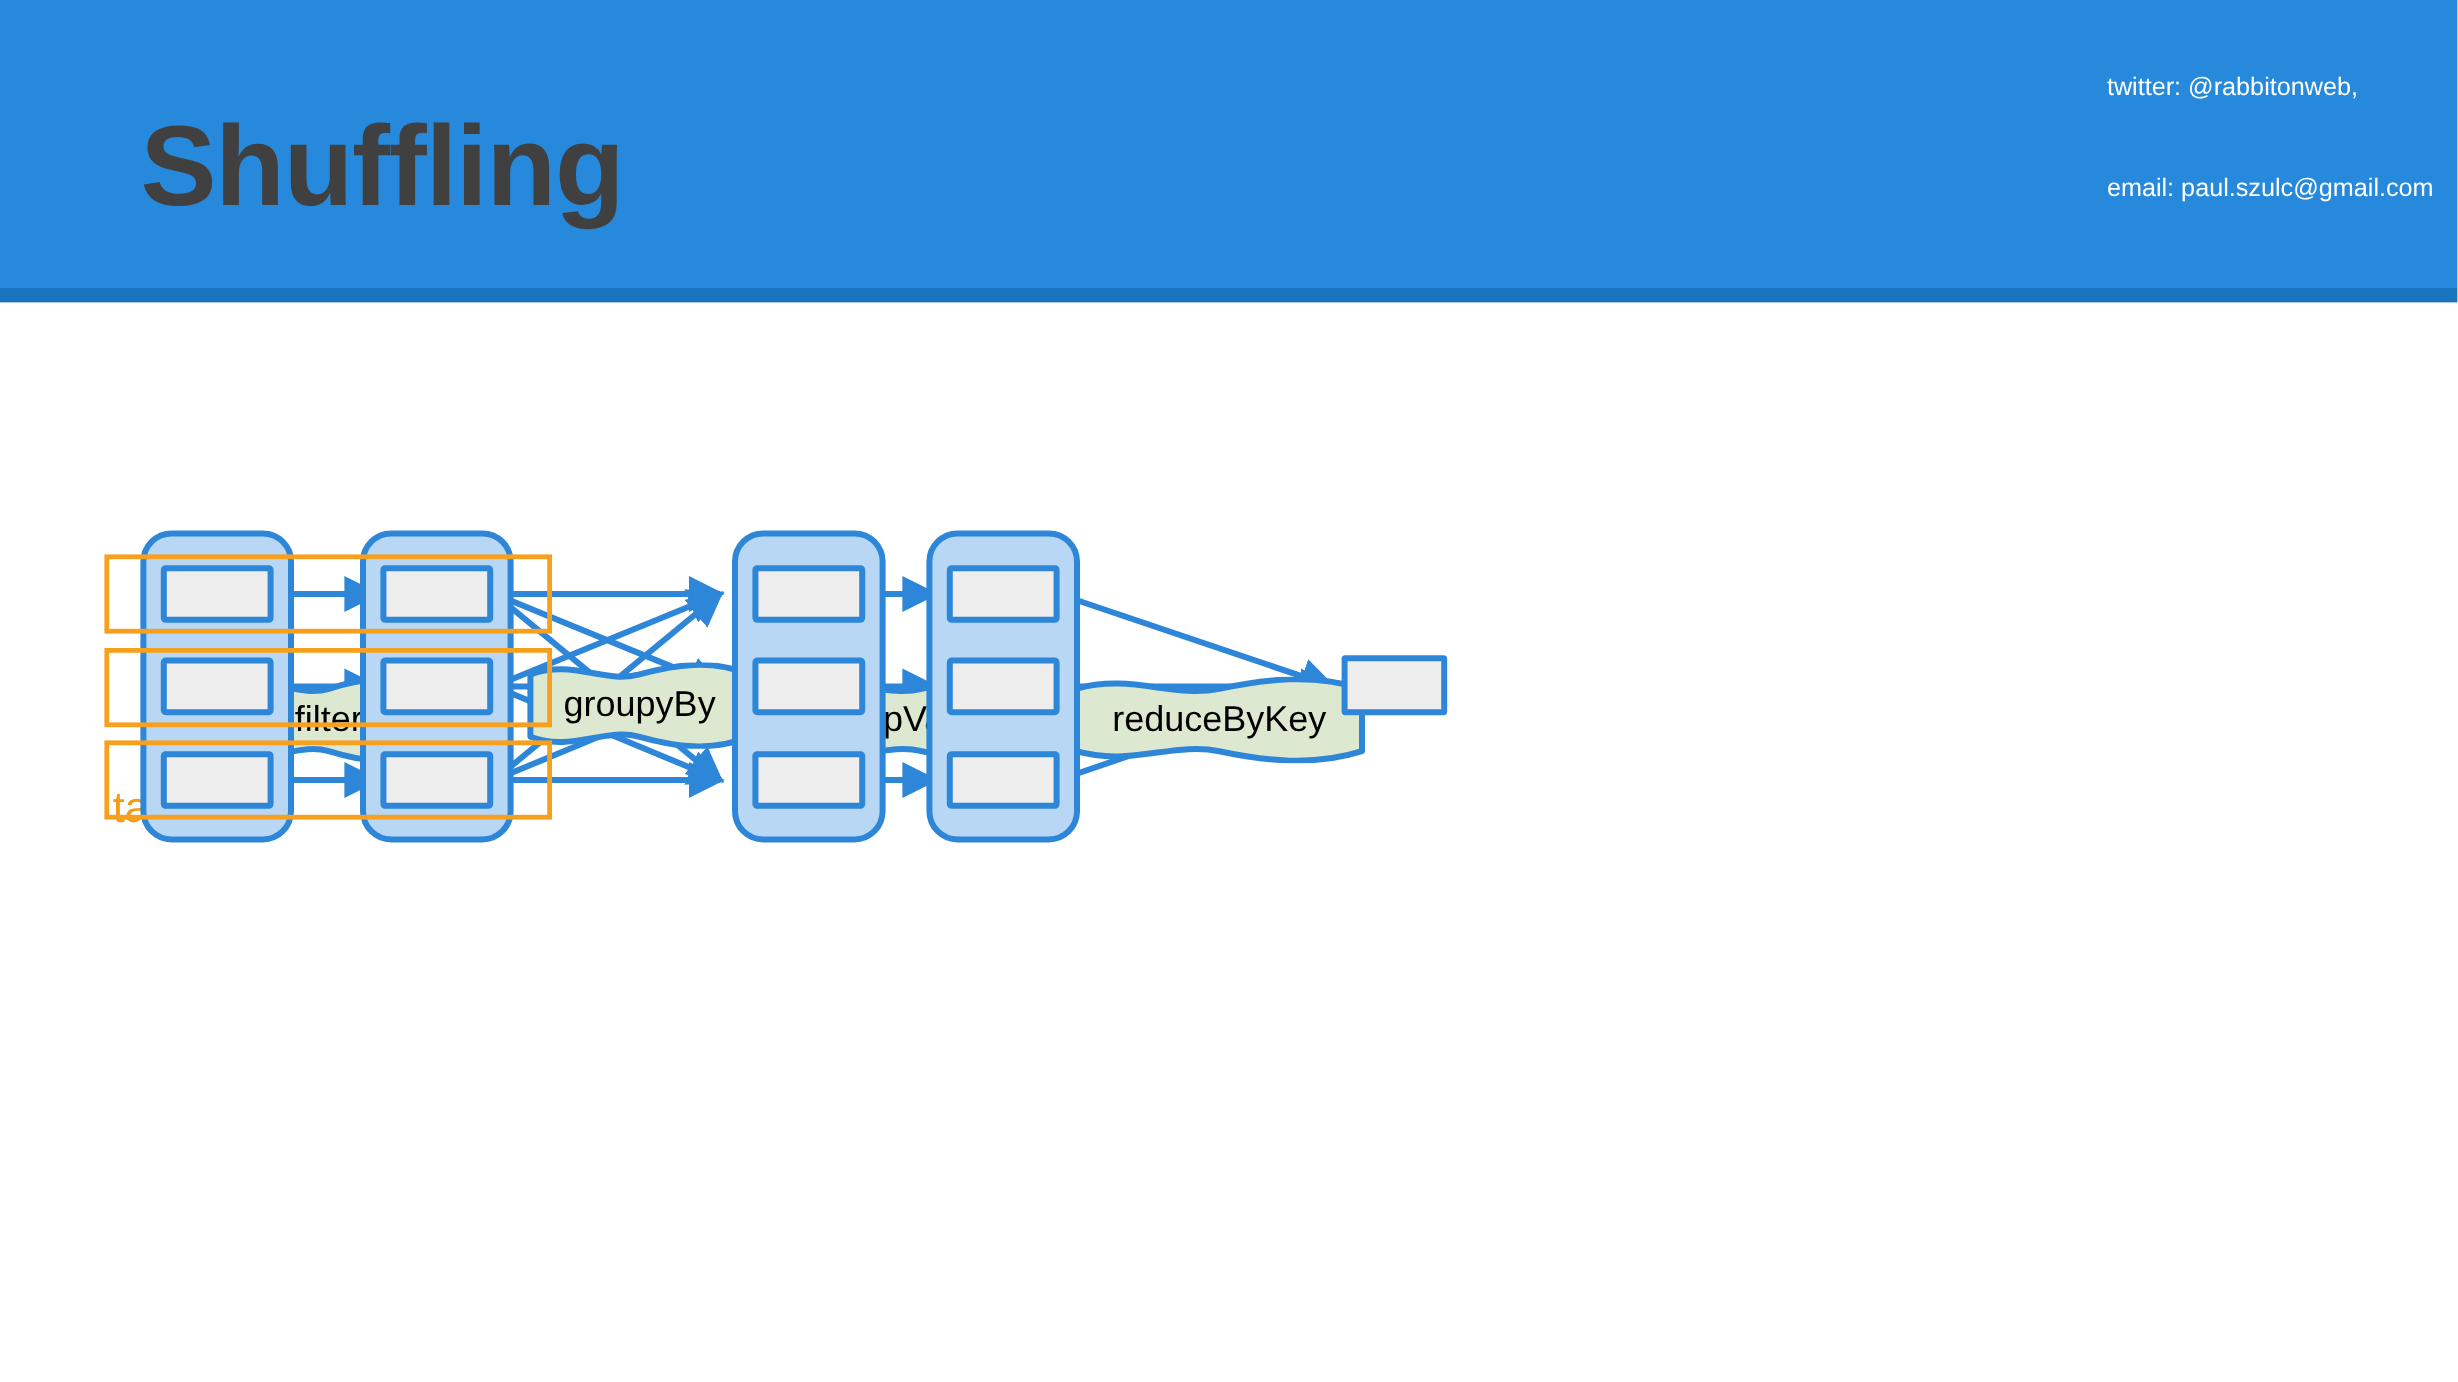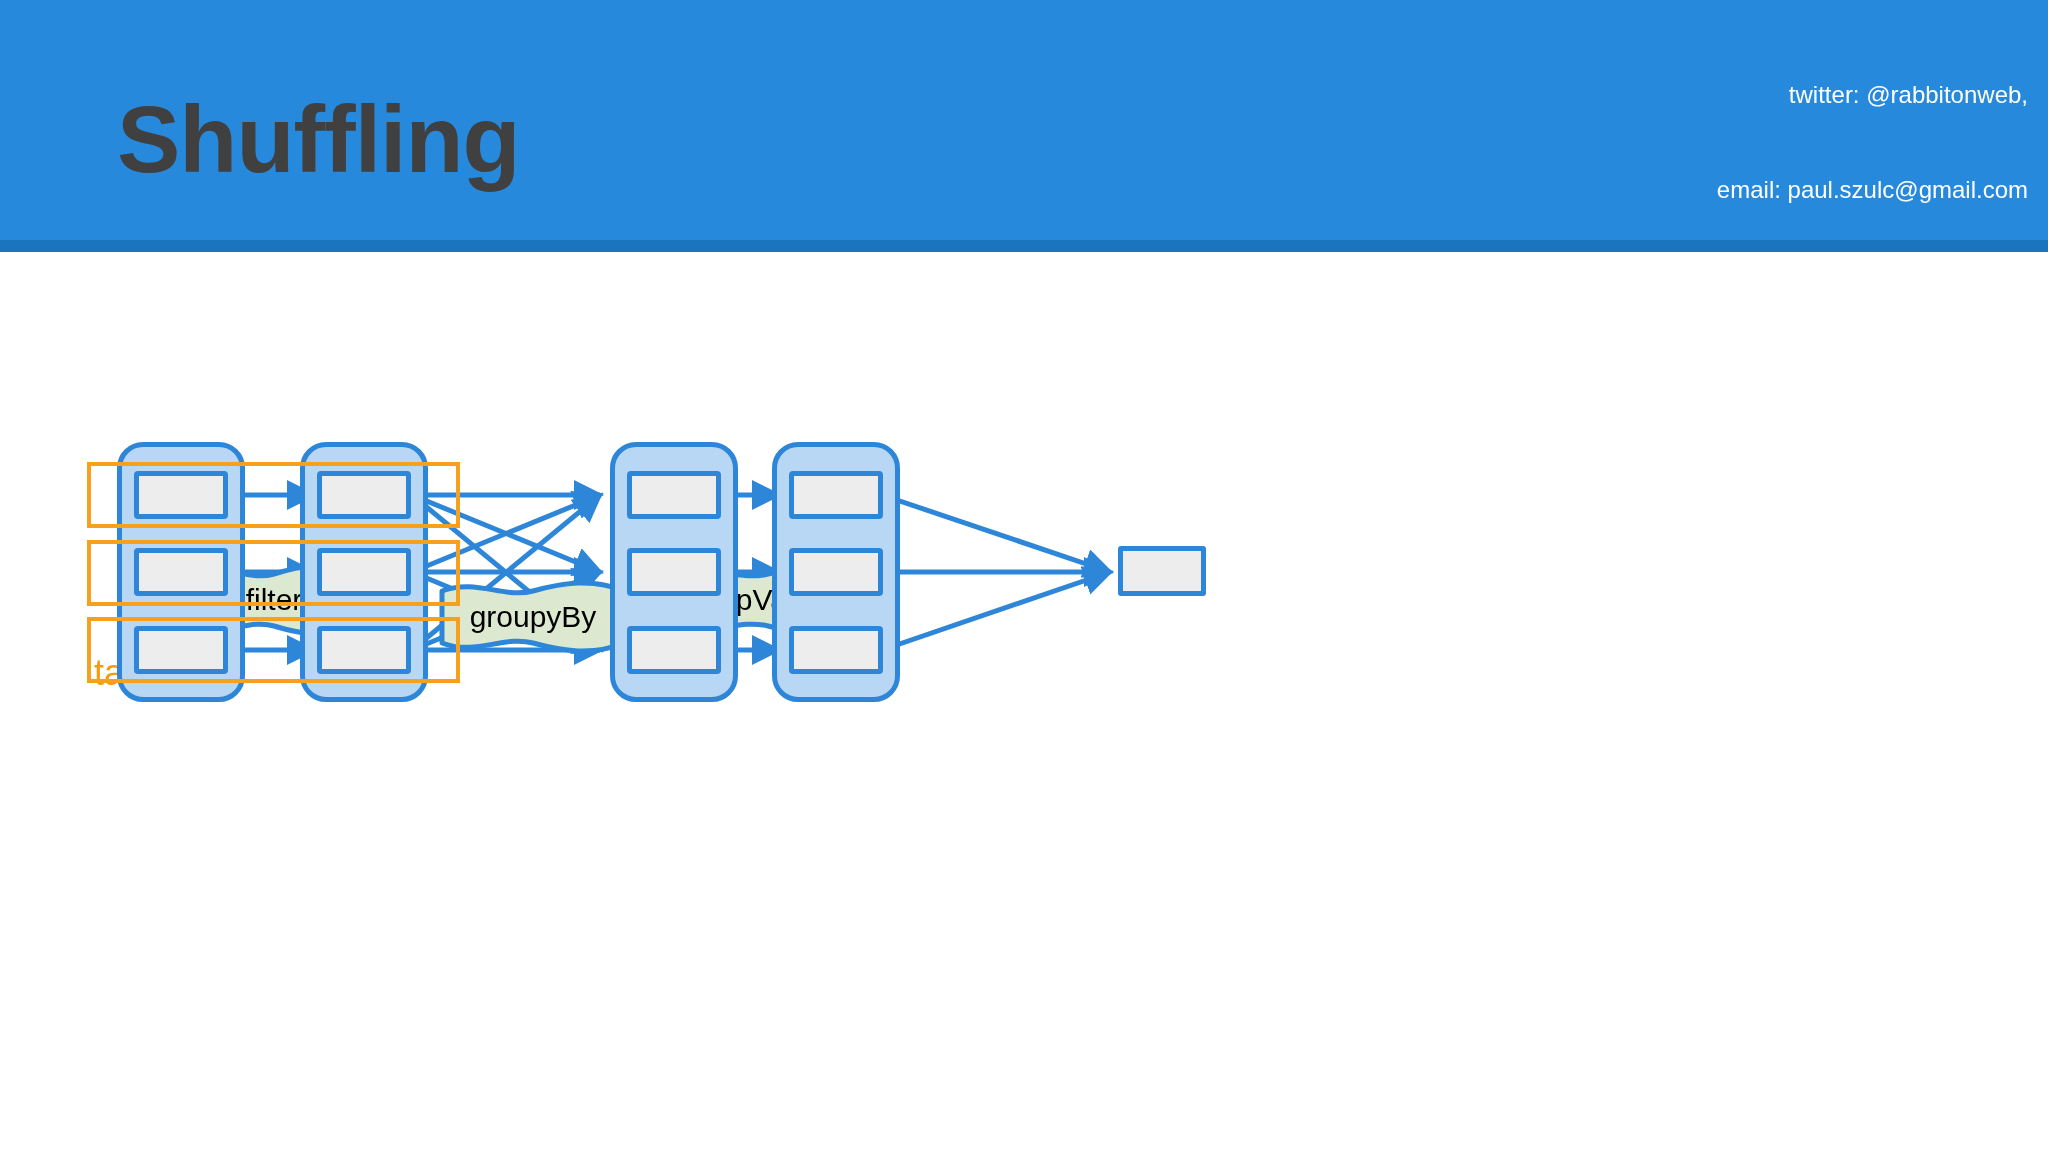--- a/index.html
+++ b/index.html
@@ -14,24 +14,24 @@
   
   #header{
     position:absolute;left:0;top:0;width:2048px;height:240px;
     background:#2689DC;
   }
   #header-rule{
     position:absolute;left:0;top:240px;width:2048px;height:12px;
     background:#1B74BE;
   }
   #contact{
-    position:absolute;right:20px;top:16px;
-    text-align:right;
+    position:absolute;right:20px;top:4px;
+    text-align:left;
     color:#ffffff;
-    font-size:24px;
+    font-size:21px;
     line-height:1.32;
     white-space:pre;
   }
   #contact div{white-space:nowrap;}
   #page-title{
     position:absolute;left:117px;top:92px;
     color:#404040;
     font-size:95px;
     font-weight:bold;
     letter-spacing:-1px;
@@ -147,36 +147,43 @@
   </svg>
 
   <div class="banner" style="left:188px;top:312px;width:172px;height:72px;">
     <svg width="172" height="72" viewBox="0 0 172 72" xmlns="http://www.w3.org/2000/svg">
       <path d="M5,10 C35,-3 60,18 86,10 C112,2 140,-3 167,10 L167,62
                C140,75 112,70 86,62 C60,54 35,75 5,62 Z" fill="#DDE8D0" stroke="#2E86D8" stroke-width="5" stroke-linejoin="round"></path>
     </svg>
     <div class="banner-label">filter</div>
   </div>
 
-  <div class="banner" style="left:437px;top:329px;width:192px;height:72px;">
+  <div class="banner" style="left:437px;top:300px;width:192px;height:72px;">
     <svg width="192" height="72" viewBox="0 0 192 72" xmlns="http://www.w3.org/2000/svg">
       <path d="M5,10 C39,-3 67,18 96,10 C125,2 156,-3 187,10 L187,62
                C156,75 125,70 96,62 C67,54 39,75 5,62 Z" fill="#DDE8D0" stroke="#2E86D8" stroke-width="5" stroke-linejoin="round"></path>
     </svg>
     <div class="banner-label">groupyBy</div>
   </div>
 
   <div class="banner" style="left:666px;top:312px;width:204px;height:72px;">
     <svg width="204" height="72" viewBox="0 0 204 72" xmlns="http://www.w3.org/2000/svg">
       <path d="M5,10 C41,-3 71,18 102,10 C133,2 166,-3 199,10 L199,62
                C166,75 133,70 102,62 C71,54 41,75 5,62 Z" fill="#DDE8D0" stroke="#2E86D8" stroke-width="5" stroke-linejoin="round"></path>
     </svg>
     <div class="banner-label">mapValues</div>
   </div>
 
+  <div class="banner" style="left:892px;top:312px;width:248px;height:72px;">
+    <svg width="248" height="72" viewBox="0 0 248 72" xmlns="http://www.w3.org/2000/svg">
+      <path d="M5,10 C50,-3 86,18 124,10 C162,2 202,-3 243,10 L243,62
+               C202,75 162,70 124,62 C86,54 50,75 5,62 Z" fill="#DDE8D0" stroke="#2E86D8" stroke-width="5" stroke-linejoin="round"></path>
+    </svg>
+    <div class="banner-label">reduceByKey</div>
+  </div>
 
   <div id="task-label">task</div>
 
   <div class="stage" style="left:117px;top:190px;width:128px;height:260px;"></div>
   <div class="stage" style="left:300px;top:190px;width:128px;height:260px;"></div>
   <div class="stage" style="left:610px;top:190px;width:128px;height:260px;"></div>
   <div class="stage" style="left:772px;top:190px;width:128px;height:260px;"></div>
 
   <div class="part" style="left:134px;top:219px;width:94px;height:48px;"></div>
   <div class="part" style="left:134px;top:296px;width:94px;height:48px;"></div>

